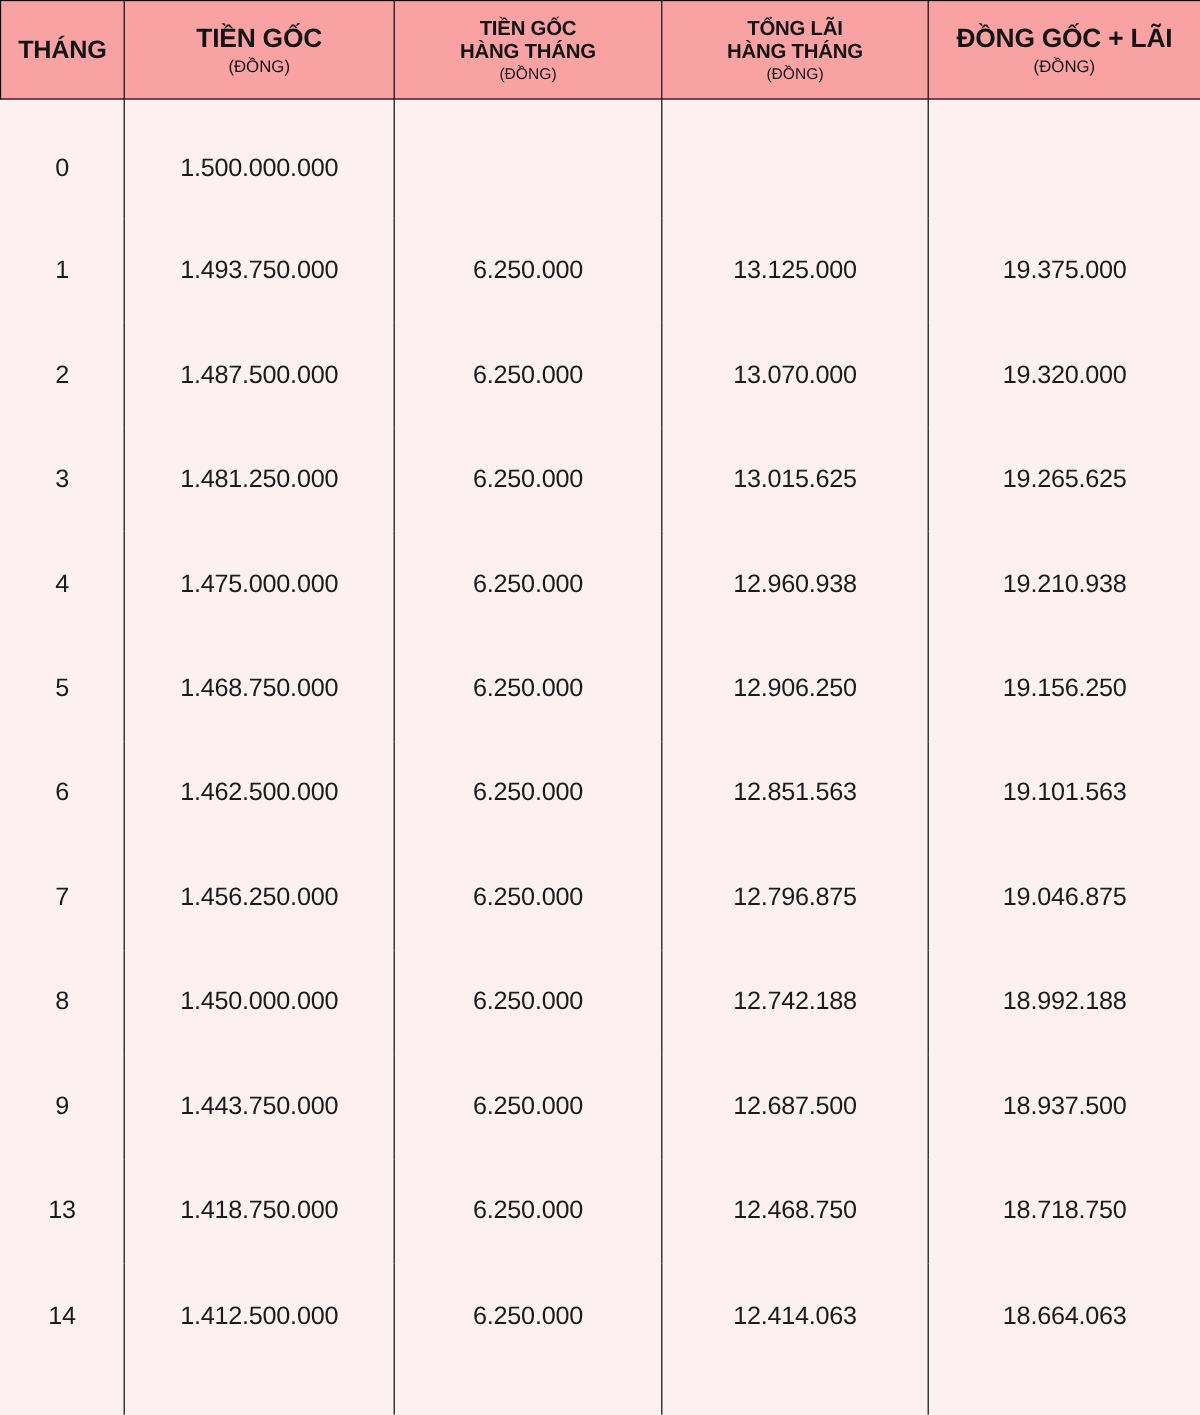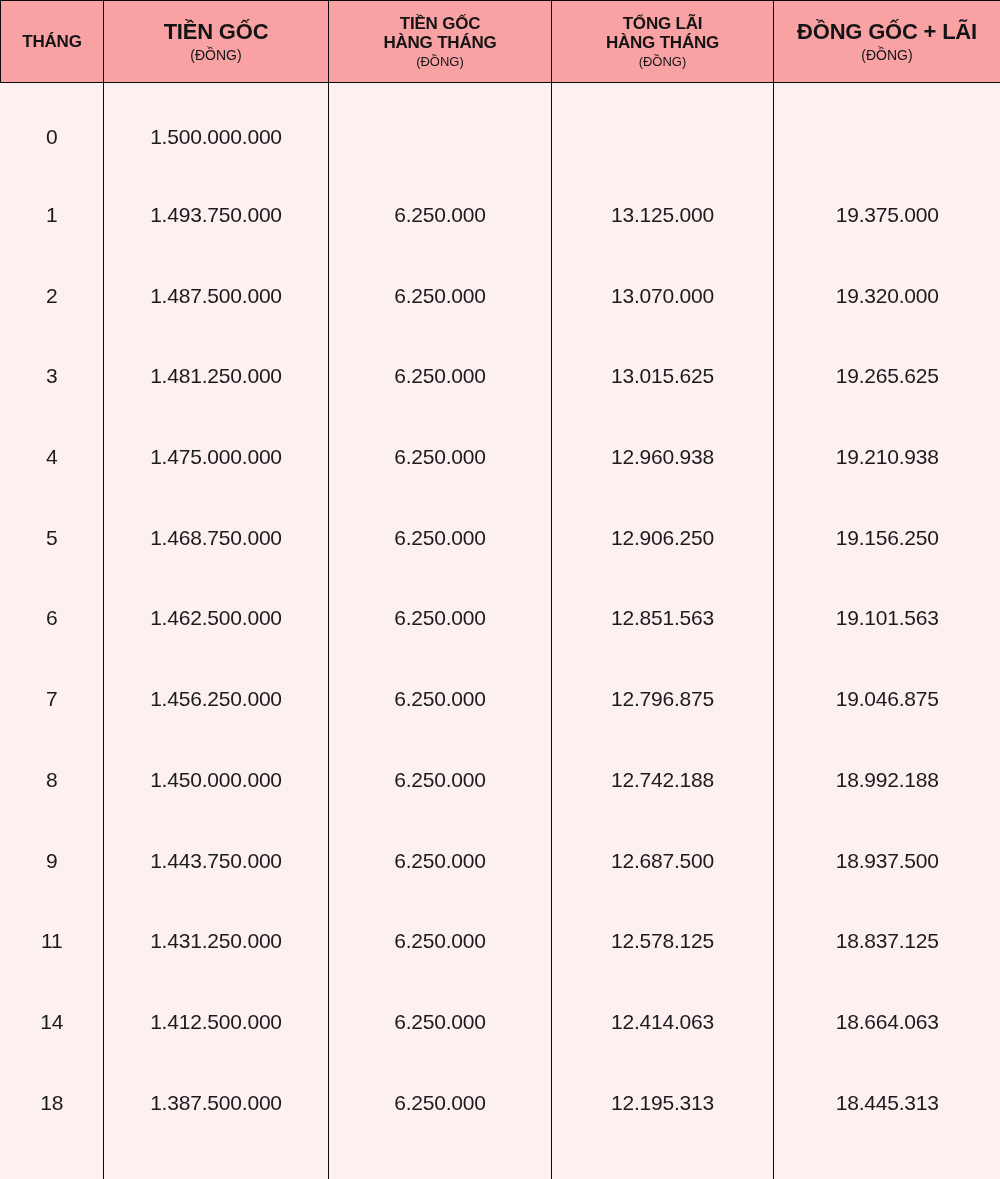--- a/index.html
+++ b/index.html
@@ -33,21 +33,21 @@
     border: 1.5px solid #0A0A0A;
     text-align: center;
     vertical-align: middle;
     padding: 0;
     color: #141416;
   }
   th span { display: block; }
   th span:empty { display: none; }
   .h-main {
     font-weight: 700;
-    font-size: 17px;
+    font-size: 21px;
     line-height: 1.12;
     letter-spacing: -0.2px;
   }
   th:nth-child(2) .h-main, th:nth-child(5) .h-main { font-size: 22px; }
   th:nth-child(3) .h-main, th:nth-child(4) .h-main { font-size: 17px; }
   .h-sub {
     font-weight: 400;
     font-size: 14px;
     margin-top: 2px;
     letter-spacing: 0;
@@ -174,39 +174,32 @@
           <td>18.992.188</td>
         </tr>
         <tr>
           <td>9</td>
           <td>1.443.750.000</td>
           <td>6.250.000</td>
           <td>12.687.500</td>
           <td>18.937.500</td>
         </tr>
         <tr>
-          <td>11</td>
-          <td>1.431.250.000</td>
-          <td>6.250.000</td>
-          <td>12.578.125</td>
-          <td>18.837.125</td>
+          <td>13</td>
+          <td>1.418.750.000</td>
+          <td>6.250.000</td>
+          <td>12.468.750</td>
+          <td>18.718.750</td>
         </tr>
         <tr>
           <td>14</td>
           <td>1.412.500.000</td>
           <td>6.250.000</td>
           <td>12.414.063</td>
           <td>18.664.063</td>
-        </tr>
-        <tr>
-          <td>18</td>
-          <td>1.387.500.000</td>
-          <td>6.250.000</td>
-          <td>12.195.313</td>
-          <td>18.445.313</td>
         </tr>
         <tr class="filler-row">
           <td></td>
           <td></td>
           <td></td>
           <td></td>
           <td></td>
         </tr>
       </tbody>
   </table>

